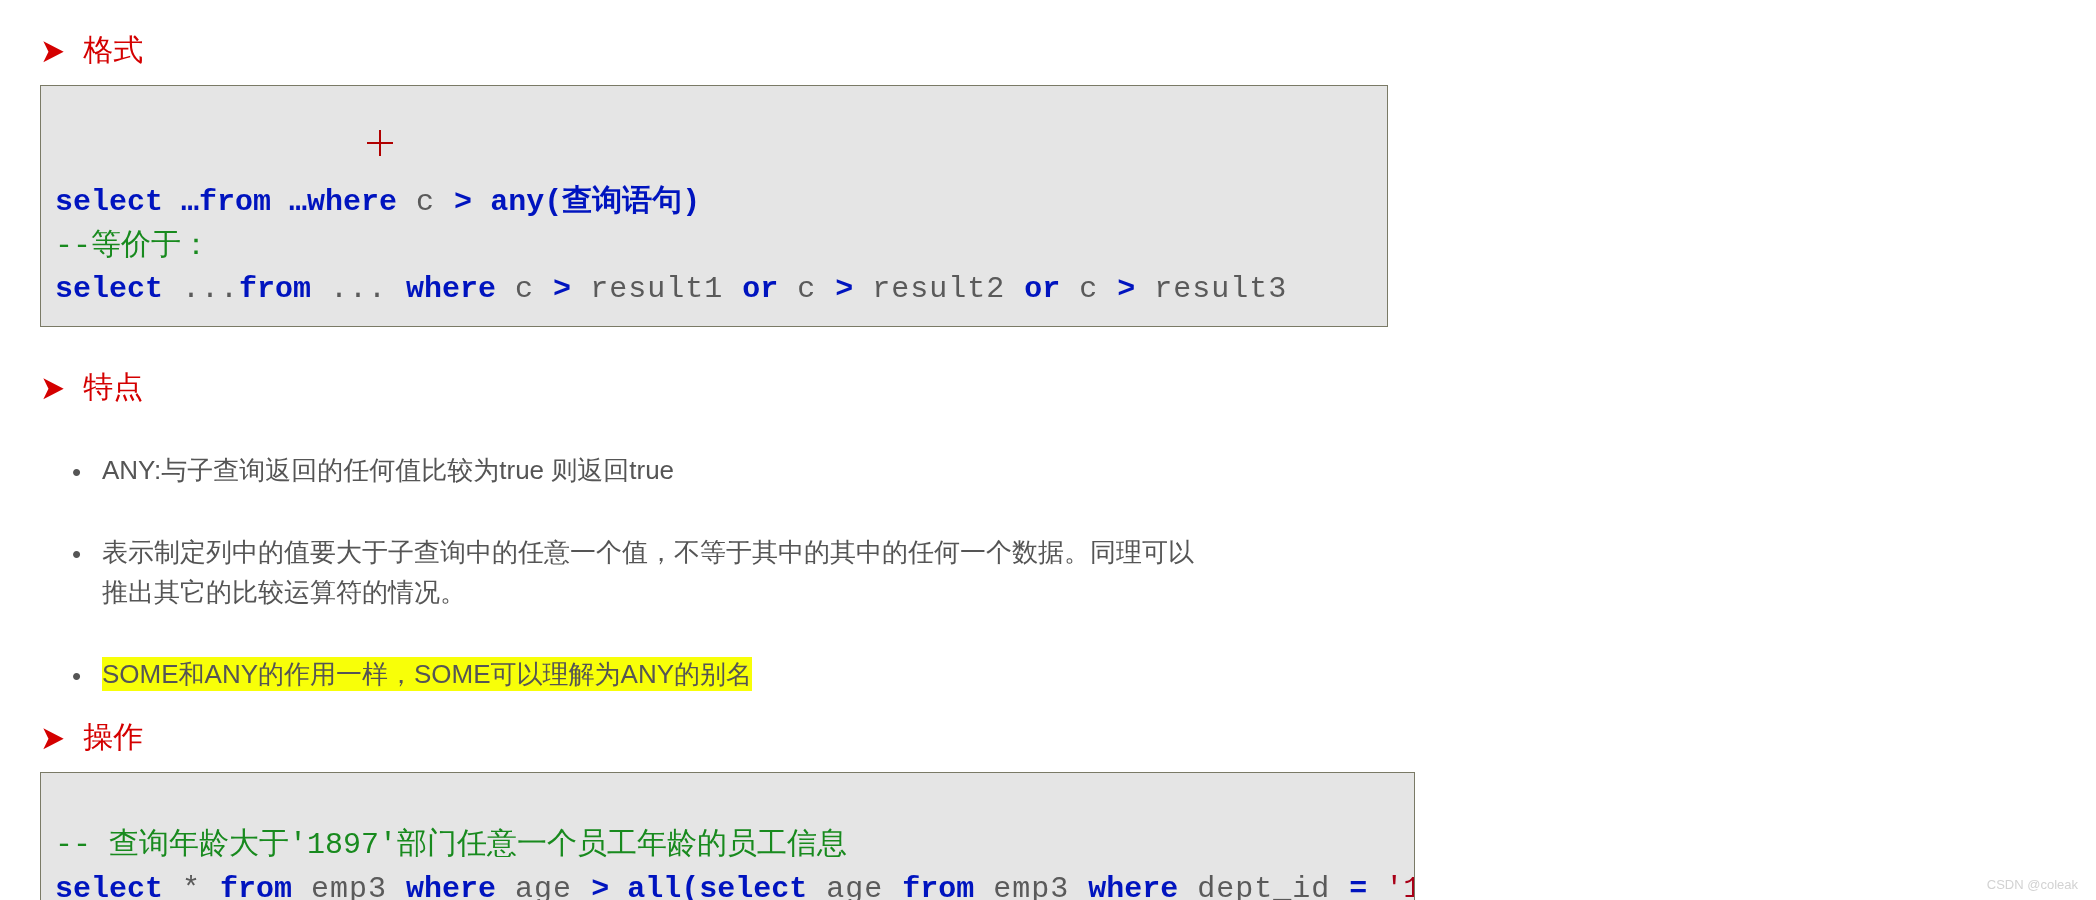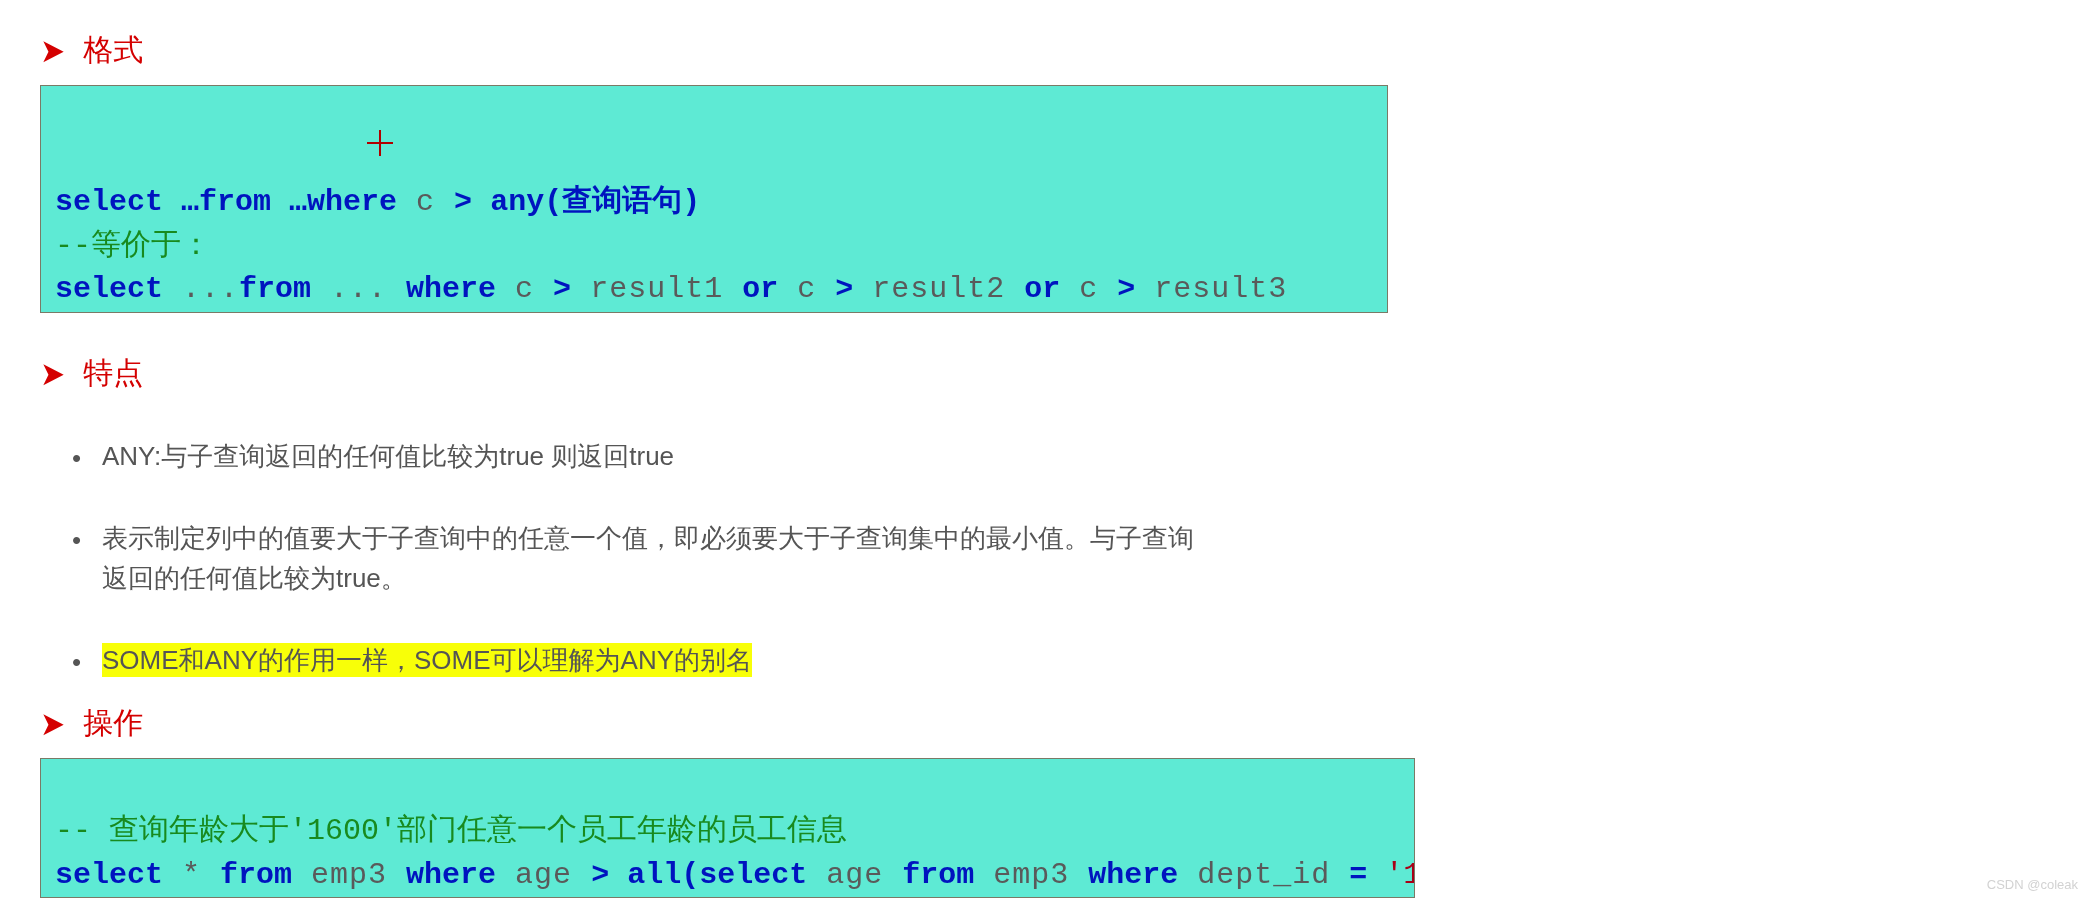--- a/index.html
+++ b/index.html
@@ -22,23 +22,23 @@
     font-weight: 500;
   }
   .section-heading .arrow {
     display: inline-block;
     margin-right: 18px;
     font-size: 30px;
     color: #d40000;
     transform: scaleY(1.1);
   }
   .codeblock {
-    background: #5eead4;
+    background: #e5e5e5;
     border: 1px solid #7a7a66;
-    padding: 8px 14px 0 14px;
+    padding: 8px 14px 14px 14px;
     width: 1318px;
     font-family: "Consolas", "Courier New", monospace;
     font-size: 30px;
     line-height: 1.45;
     white-space: pre;
     overflow: hidden;
     position: relative;
   }
   .kw   { color: #0014bf; font-weight: bold; }
   .cmt  { color: #188a1e; }
@@ -113,29 +113,29 @@
 <span class="kw">select</span><span class="plain"> ...</span><span class="kw">from</span><span class="plain"> ... </span><span class="kw">where</span><span class="plain"> c </span><span class="kw">&gt;</span><span class="plain"> result1 </span><span class="kw">or</span><span class="plain"> c </span><span class="kw">&gt;</span><span class="plain"> result2 </span><span class="kw">or</span><span class="plain"> c </span><span class="kw">&gt;</span><span class="plain"> result3</span>
 </div>
 
   <div class="section-heading">
     <span class="arrow">➤</span>
     <span>特点</span>
   </div>
 
   <ul class="bullets">
     <li><span>ANY:与子查询返回的任何值比较为true 则返回true</span></li>
-    <li><span>表示制定列中的值要大于子查询中的任意一个值，即必须要大于子查询集中的最小值。与子查询返回的任何值比较为true。</span></li>
+    <li><span>表示制定列中的值要大于子查询中的任意一个值，不等于其中的其中的任何一个数据。同理可以推出其它的比较运算符的情况。</span></li>
     <li><span class="hl">SOME和ANY的作用一样，SOME可以理解为ANY的别名</span></li>
   </ul>
 
   <div class="section-heading">
     <span class="arrow">➤</span>
     <span>操作</span>
   </div>
 
   <div class="codeblock" style="width:1345px;">
-<span class="cmt">-- 查询年龄大于'1600'部门任意一个员工年龄的员工信息</span>
+<span class="cmt">-- 查询年龄大于'1897'部门任意一个员工年龄的员工信息</span>
 <span class="kw">select</span><span class="plain"> * </span><span class="kw">from</span><span class="plain"> emp3 </span><span class="kw">where</span><span class="plain"> age </span><span class="kw">&gt;</span><span> </span><span class="kw">all</span><span class="kw">(</span><span class="kw">select</span><span class="plain"> age </span><span class="kw">from</span><span class="plain"> emp3 </span><span class="kw">where</span><span class="plain"> dept_id </span><span class="kw">=</span><span class="red"> '1003'</span>
 </div>
 
 </div>
 
 <div class="watermark">CSDN @coleak</div>
 
 </body></html>

